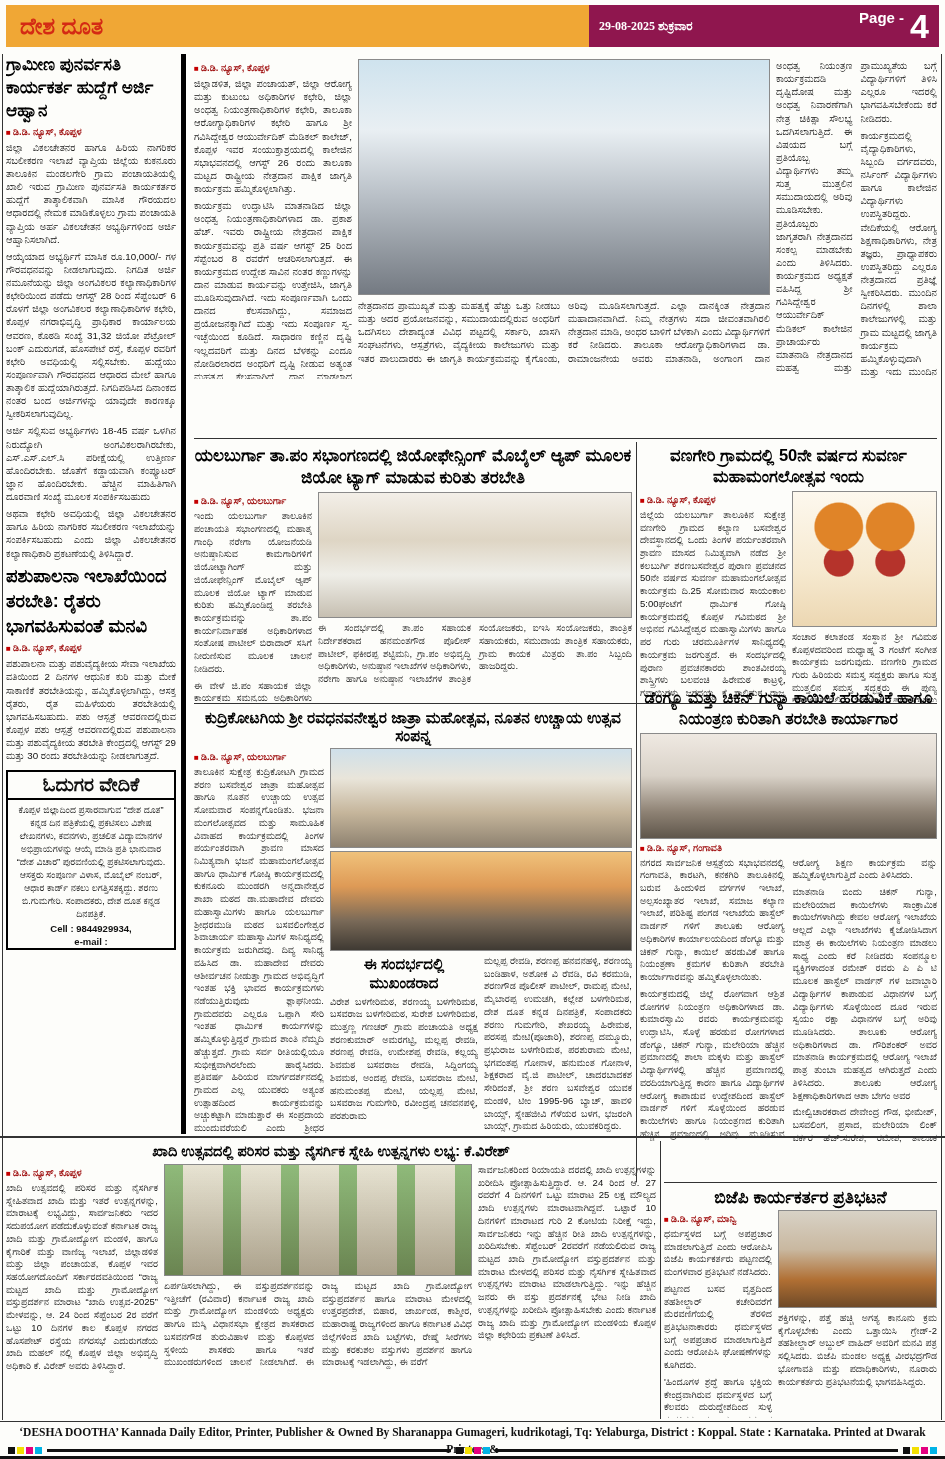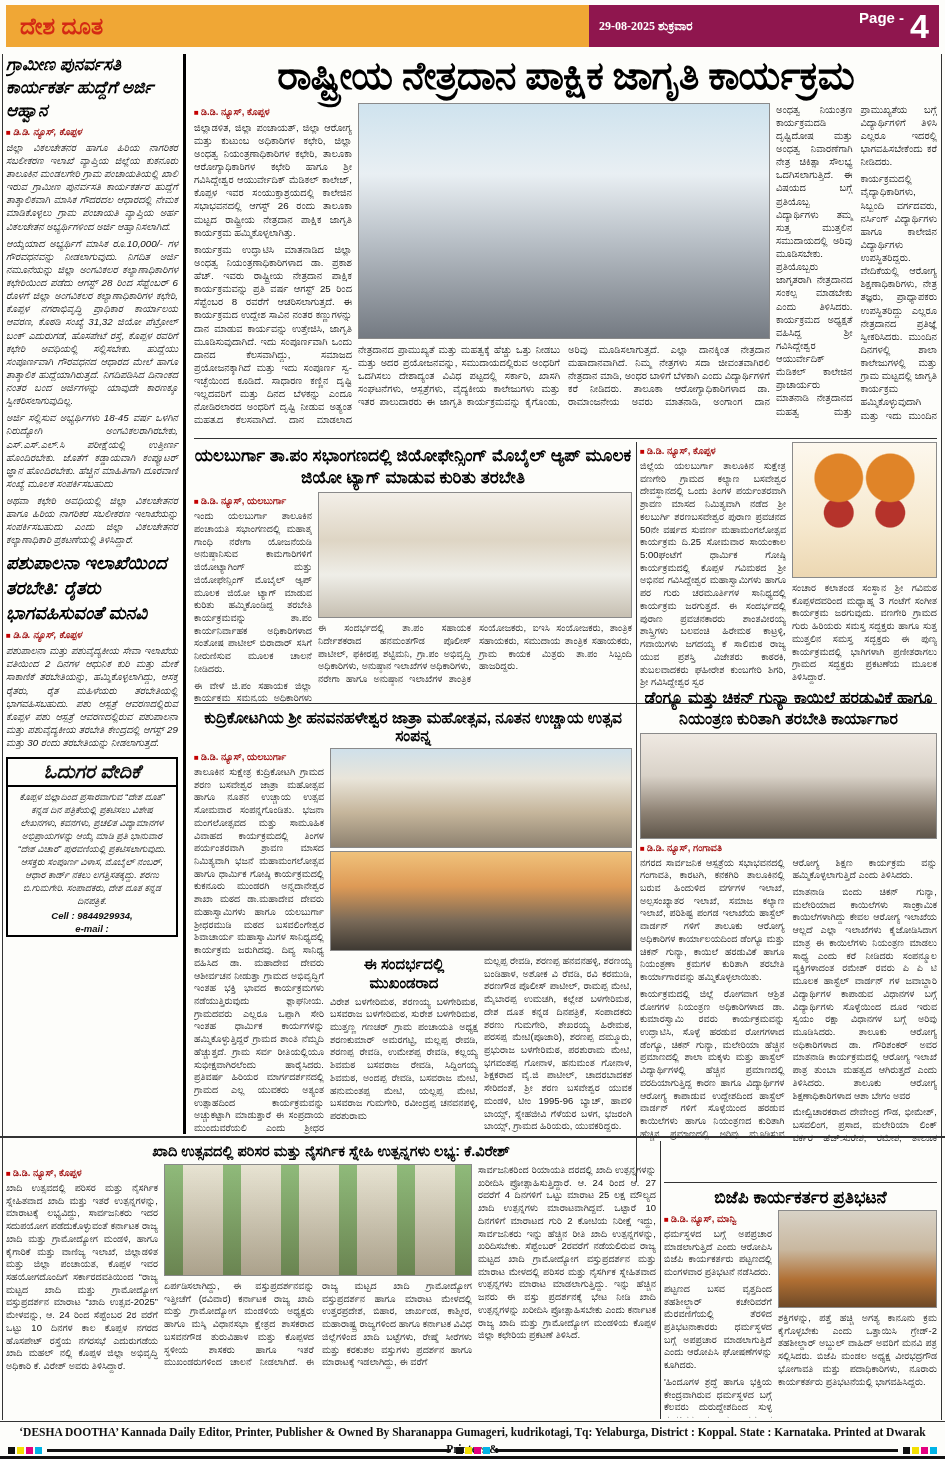--- a/index.html
+++ b/index.html
@@ -31,22 +31,22 @@
      radial-gradient(circle at 32% 52%, #b5332b 0 12%, rgba(0,0,0,0) 13%),
      radial-gradient(circle at 68% 52%, #b5332b 0 12%, rgba(0,0,0,0) 13%),
      linear-gradient(180deg,#fdf8ee 0%,#f6e9cf 60%,#ecd7b2 100%);}
   .ph-fair{background:linear-gradient(180deg,#cfe0ea 0%,#e9e5da 30%,#c5b59b 65%,#8e8270 100%);}
   .ph-dusk{background:linear-gradient(180deg,#f0c27b 0%,#de9a56 35%,#7a6a58 70%,#3f3a33 100%);}
   .ph-dengue{background:linear-gradient(180deg,#efe9e2 0%,#d9d2c8 40%,#8e8274 75%,#5f564b 100%);}
   .ph-khadi{background:repeating-linear-gradient(90deg,#8fba7a 0 18px,#e7e3d2 18px 58px),
             linear-gradient(180deg,rgba(255,255,255,.15),rgba(90,70,40,.4));background-blend-mode:multiply;}
   .ph-bjp{background:linear-gradient(180deg,#d8d2c6 0%,#c9b8a0 40%,#b06f33 72%,#6f4a28 100%);}
   
-  .leftcol{position:absolute;left:6px;top:54px;width:180px;height:1080px;border-right:3px solid #000000;
-           padding-right:5px;box-sizing:border-box;overflow:hidden;font-style:italic;}
+  .leftcol{position:absolute;left:6px;top:54px;width:180px;height:1080px;border-right:5px solid #000000;
+           padding-right:5px;box-sizing:border-box;overflow:hidden;}
   .art-main{position:absolute;left:194px;top:54px;width:743px;height:384px;overflow:hidden;}
   .art-main .big{font-size:39px;text-align:center;line-height:1.12;letter-spacing:-1px;}
   .main-row{display:flex;gap:6px;margin-top:5px;height:320px;}
   .art-geo{position:absolute;left:194px;top:442px;width:438px;height:260px;overflow:hidden;}
   .art-van{position:absolute;left:640px;top:442px;width:297px;height:260px;overflow:hidden;}
   .art-kud{position:absolute;left:194px;top:706px;width:438px;height:428px;overflow:hidden;}
   .art-den{position:absolute;left:640px;top:685px;width:297px;height:476px;overflow:hidden;}
   .art-bjp{position:absolute;left:664px;top:1186px;width:273px;height:232px;overflow:hidden;}
   .art-kha{position:absolute;left:6px;top:1141px;width:650px;height:278px;overflow:hidden;}
   .readerbox{border:2px solid #000;margin-top:8px;height:176px;overflow:hidden;}
@@ -82,40 +82,39 @@
         <span class="lbl">Page -</span>
         <span class="num">4</span>
       </span>
     </div>
   </div>
 
   <div class="leftcol">
     <div>
       <h2 class="hl" style="font-size:17px;line-height:1.35;">ಗ್ರಾಮೀಣ ಪುನರ್ವಸತಿ ಕಾರ್ಯಕರ್ತ ಹುದ್ದೆಗೆ ಅರ್ಜಿ ಆಹ್ವಾನ</h2>
       <div class="byline">ಡಿ.ಡಿ. ನ್ಯೂಸ್, ಕೊಪ್ಪಳ</div>
-      <p class="body-t">ಜಿಲ್ಲಾ ವಿಕಲಚೇತನರ ಹಾಗೂ ಹಿರಿಯ ನಾಗರಿಕರ ಸಬಲೀಕರಣ ಇಲಾಖೆ ವ್ಯಾಪ್ತಿಯ ಜಿಲ್ಲೆಯ ಕುಕನೂರು ತಾಲೂಕಿನ ಮಂಡಲಗೇರಿ ಗ್ರಾಮ ಪಂಚಾಯತಿಯಲ್ಲಿ ಖಾಲಿ ಇರುವ ಗ್ರಾಮೀಣ ಪುನರ್ವಸತಿ ಕಾರ್ಯಕರ್ತರ ಹುದ್ದೆಗೆ ತಾತ್ಕಾಲಿಕವಾಗಿ ಮಾಸಿಕ ಗೌದರದಲ ಆಧಾರದಲ್ಲಿ ನೇಮಕ ಮಾಡಿಕೊಳ್ಳಲು ಗ್ರಾಮ ಪಂಚಾಯತಿ ವ್ಯಾಪ್ತಿಯ ಅರ್ಹ ವಿಕಲಚೇತನ ಅಭ್ಯರ್ಥಿಗಳಿಂದ ಅರ್ಜಿ ಆಹ್ವಾನಿಸಲಾಗಿದೆ.</p>
+      <p class="body-t">ಜಿಲ್ಲಾ ವಿಕಲಚೇತನರ ಹಾಗೂ ಹಿರಿಯ ನಾಗರಿಕರ ಸಬಲೀಕರಣ ಇಲಾಖೆ ವ್ಯಾಪ್ತಿಯ ಜಿಲ್ಲೆಯ ಕುಕನೂರು ತಾಲೂಕಿನ ಮಂಡಲಗೇರಿ ಗ್ರಾಮ ಪಂಚಾಯತಿಯಲ್ಲಿ ಖಾಲಿ ಇರುವ ಗ್ರಾಮೀಣ ಪುನರ್ವಸತಿ ಕಾರ್ಯಕರ್ತರ ಹುದ್ದೆಗೆ ತಾತ್ಕಾಲಿಕವಾಗಿ ಮಾಸಿಕ ಗೌರಯದಲ ಆಧಾರದಲ್ಲಿ ನೇಮಕ ಮಾಡಿಕೊಳ್ಳಲು ಗ್ರಾಮ ಪಂಚಾಯತಿ ವ್ಯಾಪ್ತಿಯ ಅರ್ಹ ವಿಕಲಚೇತನ ಅಭ್ಯರ್ಥಿಗಳಿಂದ ಅರ್ಜಿ ಆಹ್ವಾನಿಸಲಾಗಿದೆ.</p>
       <p class="body-t">ಆಯ್ಕೆಯಾದ ಅಭ್ಯರ್ಥಿಗೆ ಮಾಸಿಕ ರೂ.10,000/- ಗಳ ಗೌರವಧನವನ್ನು ನೀಡಲಾಗುವುದು. ನಿಗದಿತ ಅರ್ಜಿ ನಮೂನೆಯನ್ನು ಜಿಲ್ಲಾ ಅಂಗವಿಕಲರ ಕಲ್ಯಾಣಾಧಿಕಾರಿಗಳ ಕಛೇರಿಯಿಂದ ಪಡೆದು ಆಗಸ್ಟ್ 28 ರಿಂದ ಸೆಪ್ಟೆಂಬರ್ 6 ರೊಳಗೆ ಜಿಲ್ಲಾ ಅಂಗವಿಕಲರ ಕಲ್ಯಾಣಾಧಿಕಾರಿಗಳ ಕಛೇರಿ, ಕೊಪ್ಪಳ ನಗರಾಭಿವೃದ್ಧಿ ಪ್ರಾಧಿಕಾರ ಕಾರ್ಯಾಲಯ ಆವರಣ, ಕೊಠಡಿ ಸಂಖ್ಯೆ 31,32 ಜಿಯೋ ಪೆಟ್ರೋಲ್ ಬಂಕ್ ಎದುರುಗಡೆ, ಹೊಸಪೇಟೆ ರಸ್ತೆ, ಕೊಪ್ಪಳ ರವರಿಗೆ ಕಛೇರಿ ಅವಧಿಯಲ್ಲಿ ಸಲ್ಲಿಸಬೇಕು. ಹುದ್ದೆಯು ಸಂಪೂರ್ಣವಾಗಿ ಗೌರವಧನದ ಆಧಾರದ ಮೇಲೆ ಹಾಗೂ ತಾತ್ಕಾಲಿಕ ಹುದ್ದೆಯಾಗಿರುತ್ತದೆ. ನಿಗದಿಪಡಿಸಿದ ದಿನಾಂಕದ ನಂತರ ಬಂದ ಅರ್ಜಿಗಳನ್ನು ಯಾವುದೇ ಕಾರಣಕ್ಕೂ ಸ್ವೀಕರಿಸಲಾಗುವುದಿಲ್ಲ.</p>
       <p class="body-t">ಅರ್ಜಿ ಸಲ್ಲಿಸುವ ಅಭ್ಯರ್ಥಿಗಳು 18-45 ವರ್ಷ ಒಳಗಿನ ನಿರುದ್ಯೋಗಿ ಅಂಗವಿಕಲರಾಗಿರಬೇಕು, ಎಸ್.ಎಸ್.ಎಲ್.ಸಿ ಪರೀಕ್ಷೆಯಲ್ಲಿ ಉತ್ತೀರ್ಣ ಹೊಂದಿರಬೇಕು. ಜೊತೆಗೆ ಕಡ್ಡಾಯವಾಗಿ ಕಂಪ್ಯೂಟರ್ ಜ್ಞಾನ ಹೊಂದಿರಬೇಕು. ಹೆಚ್ಚಿನ ಮಾಹಿತಿಗಾಗಿ ದೂರವಾಣಿ ಸಂಖ್ಯೆ ಮೂಲಕ ಸಂಪರ್ಕಿಸಬಹುದು</p>
       <p class="body-t">ಅಥವಾ ಕಛೇರಿ ಅವಧಿಯಲ್ಲಿ ಜಿಲ್ಲಾ ವಿಕಲಚೇತನರ ಹಾಗೂ ಹಿರಿಯ ನಾಗರಿಕರ ಸಬಲೀಕರಣ ಇಲಾಖೆಯನ್ನು ಸಂಪರ್ಕಿಸಬಹುದು ಎಂದು ಜಿಲ್ಲಾ ವಿಕಲಚೇತನರ ಕಲ್ಯಾಣಾಧಿಕಾರಿ ಪ್ರಕಟಣೆಯಲ್ಲಿ ತಿಳಿಸಿದ್ದಾರೆ.</p>
     </div>
     <div style="margin-top:4px;">
       <h2 class="hl" style="font-size:18px;line-height:1.4;">ಪಶುಪಾಲನಾ ಇಲಾಖೆಯಿಂದ ತರಬೇತಿ: ರೈತರು ಭಾಗವಹಿಸುವಂತೆ ಮನವಿ</h2>
       <div class="byline">ಡಿ.ಡಿ. ನ್ಯೂಸ್, ಕೊಪ್ಪಳ</div>
       <p class="body-t">ಪಶುಪಾಲನಾ ಮತ್ತು ಪಶುವೈದ್ಯಕೀಯ ಸೇವಾ ಇಲಾಖೆಯ ವತಿಯಿಂದ 2 ದಿನಗಳ ಆಧುನಿಕ ಕುರಿ ಮತ್ತು ಮೇಕೆ ಸಾಕಾಣಿಕೆ ತರಬೇತಿಯನ್ನು, ಹಮ್ಮಿಕೊಳ್ಳಲಾಗಿದ್ದು, ಆಸಕ್ತ ರೈತರು, ರೈತ ಮಹಿಳೆಯರು ತರಬೇತಿಯಲ್ಲಿ ಭಾಗವಹಿಸಬಹುದು. ಪಶು ಆಸ್ಪತ್ರೆ ಆವರಣದಲ್ಲಿರುವ ಕೊಪ್ಪಳ ಪಶು ಆಸ್ಪತ್ರೆ ಆವರಣದಲ್ಲಿರುವ ಪಶುಪಾಲನಾ ಮತ್ತು ಪಶುವೈದ್ಯಕೀಯ ತರಬೇತಿ ಕೇಂದ್ರದಲ್ಲಿ ಆಗಸ್ಟ್ 29 ಮತ್ತು 30 ರಂದು ತರಬೇತಿಯನ್ನು ನೀಡಲಾಗುತ್ತದೆ.</p>
     </div>
     <div class="readerbox">
       <h3 class="rb-title">ಓದುಗರ ವೇದಿಕೆ</h3>
       <p class="rb-body">ಕೊಪ್ಪಳ ಜಿಲ್ಲಾದಿಂದ ಪ್ರಸಾರವಾಗುವ “ದೇಶ ದೂತ” ಕನ್ನಡ ದಿನ ಪತ್ರಿಕೆಯಲ್ಲಿ ಪ್ರಕಟಿಸಲು ವಿಶೇಷ ಲೇಖನಗಳು, ಕವನಗಳು, ಪ್ರಚಲಿತ ವಿದ್ಯಾಮಾನಗಳ ಅಭಿಪ್ರಾಯಗಳನ್ನು ಆಯ್ಕೆ ಮಾಡಿ ಪ್ರತಿ ಭಾನುವಾರ “ದೇಶ ವಿಚಾರ” ಪುರವಣಿಯಲ್ಲಿ ಪ್ರಕಟಿಸಲಾಗುವುದು. ಆಸಕ್ತರು ಸಂಪೂರ್ಣ ವಿಳಾಸ, ಮೊಬೈಲ್ ನಂಬರ್, ಆಧಾರ ಕಾರ್ಡ್ ನಕಲು ಲಗತ್ತಿಸತಕ್ಕದ್ದು. ಶರಣು ಬಿ.ಗುಮಗೇರಿ. ಸಂಪಾದಕರು, ದೇಶ ದೂತ ಕನ್ನಡ ದಿನಪತ್ರಿಕೆ.</p>
       <p class="rb-contact">Cell : 9844929934,</p>
       <p class="rb-contact">e-mail : deshadootha1993@gmail.com</p>
     </div>
   </div>
 
   <div class="art-main">
-    <h1 class="hl big">ರಾಷ್ಟ್ರೀಯ ನೇತ್ರದಾನ ಪಾಕ್ಷಿಕ ಜಾಗೃತಿ ಕಾರ್ಯಕ್ರಮ</h1>
     <div class="main-row">
       <div style="width:158px;overflow:hidden;">
         <div class="byline">ಡಿ.ಡಿ. ನ್ಯೂಸ್, ಕೊಪ್ಪಳ</div>
         <p class="body-t">ಜಿಲ್ಲಾಡಳಿತ, ಜಿಲ್ಲಾ ಪಂಚಾಯತ್, ಜಿಲ್ಲಾ ಆರೋಗ್ಯ ಮತ್ತು ಕುಟುಂಬ ಅಧಿಕಾರಿಗಳ ಕಛೇರಿ, ಜಿಲ್ಲಾ ಅಂಧತ್ವ ನಿಯಂತ್ರಣಾಧಿಕಾರಿಗಳ ಕಛೇರಿ, ತಾಲೂಕಾ ಆರೋಗ್ಯಾಧಿಕಾರಿಗಳ ಕಛೇರಿ ಹಾಗೂ ಶ್ರೀ ಗವಿಸಿದ್ದೇಶ್ವರ ಆಯುರ್ವೇದಿಕ್ ಮೆಡಿಕಲ್ ಕಾಲೇಜ್, ಕೊಪ್ಪಳ ಇವರ ಸಂಯುಕ್ತಾಶ್ರಯದಲ್ಲಿ ಕಾಲೇಜಿನ ಸಭಾಭವನದಲ್ಲಿ ಆಗಸ್ಟ್ 26 ರಂದು ತಾಲೂಕಾ ಮಟ್ಟದ ರಾಷ್ಟ್ರೀಯ ನೇತ್ರದಾನ ಪಾಕ್ಷಿಕ ಜಾಗೃತಿ ಕಾರ್ಯಕ್ರಮ ಹಮ್ಮಿಕೊಳ್ಳಲಾಗಿತ್ತು.</p>
         <p class="body-t">ಕಾರ್ಯಕ್ರಮ ಉದ್ಘಾಟಿಸಿ ಮಾತನಾಡಿದ ಜಿಲ್ಲಾ ಅಂಧತ್ವ ನಿಯಂತ್ರಣಾಧಿಕಾರಿಗಳಾದ ಡಾ. ಪ್ರಕಾಶ ಹೆಚ್. ಇವರು ರಾಷ್ಟ್ರೀಯ ನೇತ್ರದಾನ ಪಾಕ್ಷಿಕ ಕಾರ್ಯಕ್ರಮವನ್ನು ಪ್ರತಿ ವರ್ಷ ಆಗಸ್ಟ್ 25 ರಿಂದ ಸೆಪ್ಟೆಂಬರ 8 ರವರೆಗೆ ಆಚರಿಸಲಾಗುತ್ತದೆ. ಈ ಕಾರ್ಯಕ್ರಮದ ಉದ್ದೇಶ ಸಾವಿನ ನಂತರ ಕಣ್ಣುಗಳನ್ನು ದಾನ ಮಾಡುವ ಕಾರ್ಯವನ್ನು ಉತ್ತೇಜಿಸಿ, ಜಾಗೃತಿ ಮೂಡಿಸುವುದಾಗಿದೆ. ಇದು ಸಂಪೂರ್ಣವಾಗಿ ಒಂದು ದಾನದ ಕೆಲಸವಾಗಿದ್ದು, ಸಮಾಜದ ಪ್ರಯೋಜನಕ್ಕಾಗಿದೆ ಮತ್ತು ಇದು ಸಂಪೂರ್ಣ ಸ್ವ-ಇಚ್ಛೆಯಿಂದ ಕೂಡಿದೆ. ಸಾಧಾರಣ ಕಣ್ಣಿನ ದೃಷ್ಟಿ ಇಲ್ಲದವರಿಗೆ ಮತ್ತು ದಿನದ ಬೆಳಕನ್ನು ಎಂದೂ ನೋಡಿರಲಾರದ ಅಂಧರಿಗೆ ದೃಷ್ಟಿ ನೀಡುವ ಅತ್ಯಂತ ಮಹತ್ವದ ಕೆಲಸವಾಗಿದೆ. ದಾನ ಮಾಡಲಾದ ಪ್ರತಿಯೊಂದು ಜೋಡಿ ಕಣ್ಣುಗಳಿಂದ ಇಬ್ಬರು ಅಂಧ ವ್ಯಕ್ತಿಗಳು ದೃಷ್ಟಿಯನ್ನು ಮತ್ತು ಅವರ ಜೀವನದಲ್ಲಿ ಬೆಳಕನ್ನು ಪಡೆಯುತ್ತಾರೆ. ಈ ಕಾರ್ಯ ನಿಜಕ್ಕೂ ಮಹತ್ತರವಾದದ್ದು.</p>
       </div>
       <div style="width:412px;overflow:hidden;">
         <div class="photo ph-eye" style="width:412px;height:236px;"></div>
         <div class="twocol" style="margin-top:4px;height:78px;overflow:hidden;">
           <p class="body-t">ನೇತ್ರದಾನದ ಪ್ರಾಮುಖ್ಯತೆ ಮತ್ತು ಮಹತ್ವಕ್ಕೆ ಹೆಚ್ಚು ಒತ್ತು ನೀಡಬು ಮತ್ತು ಅದರ ಪ್ರಯೋಜನವನ್ನು, ಸಮುದಾಯದಲ್ಲಿರುವ ಅಂಧರಿಗೆ ಒದಗಿಸಲು ದೇಶಾದ್ಯಂತ ವಿವಿಧ ಪಟ್ಟದಲ್ಲಿ ಸರ್ಕಾರಿ, ಖಾಸಗಿ ಸಂಘಟನೆಗಳು, ಆಸ್ಪತ್ರೆಗಳು, ವೈದ್ಯಕೀಯ ಕಾಲೇಜುಗಳು ಮತ್ತು ಇತರ ಪಾಲುದಾರರು ಈ ಜಾಗೃತಿ ಕಾರ್ಯಕ್ರಮವನ್ನು ಕೈಗೊಂಡು, ಅರಿವು ಮೂಡಿಸಲಾಗುತ್ತದೆ. ಎಲ್ಲಾ ದಾನಕ್ಕಿಂತ ನೇತ್ರದಾನ ಮಹಾದಾನವಾಗಿದೆ. ನಿಮ್ಮ ನೇತ್ರಗಳು ಸದಾ ಜೀವಂತವಾಗಿರಲಿ ನೇತ್ರದಾನ ಮಾಡಿ, ಅಂಧರ ಬಾಳಿಗೆ ಬೆಳಕಾಗಿ ಎಂದು ವಿದ್ಯಾರ್ಥಿಗಳಿಗೆ ಕರೆ ನೀಡಿದರು. ತಾಲೂಕಾ ಆರೋಗ್ಯಾಧಿಕಾರಿಗಳಾದ ಡಾ. ರಾಮಾಂಜನೇಯ ಅವರು ಮಾತನಾಡಿ, ಅಂಗಾಂಗ ದಾನ ಮಹಾದಾನ. ಮೆದುಳು ನಿಷ್ಕ್ರಿಯಗೊಂಡ ಒಬ್ಬ ಮನುಷ್ಯನ ಅಂಗಾಂಗಗಳು 8 ಜನರ ಜೀವನಕ್ಕೆ ಬೆಳಕಾಗುತ್ತವೆ. ರಾಷ್ಟ್ರೀಯ</p>
@@ -139,34 +138,35 @@
       <div style="width:314px;overflow:hidden;">
         <div class="photo ph-geo" style="width:314px;height:126px;"></div>
         <div class="twocol" style="margin-top:4px;height:76px;overflow:hidden;">
           <p class="body-t" style="font-size:9.5px;">ಈ ಸಂದರ್ಭದಲ್ಲಿ ತಾ.ಪಂ ಸಹಾಯಕ ನಿರ್ದೇಶಕರಾದ ಹನಮಂತಗೌಡ ಪೊಲೀಸ್ ಪಾಟೀಲ್, ಫಕೀರಪ್ಪ ಶಟ್ಟಿಮನಿ, ಗ್ರಾ.ಪಂ ಅಭಿವೃದ್ಧಿ ಅಧಿಕಾರಿಗಳು, ಅನುಷ್ಠಾನ ಇಲಾಖೆಗಳ ಅಧಿಕಾರಿಗಳು, ನರೇಗಾ ಹಾಗೂ ಅನುಷ್ಠಾನ ಇಲಾಖೆಗಳ ತಾಂತ್ರಿಕ ಸಂಯೋಜಕರು, ಐಇಸಿ ಸಂಯೋಜಕರು, ತಾಂತ್ರಿಕ ಸಹಾಯಕರು, ಸಮುದಾಯ ತಾಂತ್ರಿಕ ಸಹಾಯಕರು, ಗ್ರಾಮ ಕಾಯಕ ಮಿತ್ರರು ತಾ.ಪಂ ಸಿಬ್ಬಂದಿ ಹಾಜರಿದ್ದರು.</p>
         </div>
       </div>
     </div>
   </div>
 
   <div class="art-van">
+    <h2 class="hl" style="font-size:16.5px;text-align:center;line-height:1.3;margin:3px 0;">ವಣಗೇರಿ ಗ್ರಾಮದಲ್ಲಿ 50ನೇ ವರ್ಷದ ಸುವರ್ಣ ಮಹಾಮಂಗಲೋತ್ಸವ ಇಂದು</h2>
     <div style="display:flex;gap:6px;">
       <div style="width:146px;overflow:hidden;">
         <div class="byline">ಡಿ.ಡಿ. ನ್ಯೂಸ್, ಕೊಪ್ಪಳ</div>
         <p class="body-t" style="font-size:9.5px;">ಜಿಲ್ಲೆಯ ಯಲಬುರ್ಗಾ ತಾಲೂಕಿನ ಸುಕ್ಷೇತ್ರ ವಣಗೇರಿ ಗ್ರಾಮದ ಕಲ್ಯಾಣ ಬಸವೇಶ್ವರ ದೇವಸ್ಥಾನದಲ್ಲಿ ಒಂದು ತಿಂಗಳ ಪರ್ಯಂತರವಾಗಿ ಶ್ರಾವಣ ಮಾಸದ ನಿಮಿತ್ಯವಾಗಿ ನಡೆದ ಶ್ರೀ ಕಲಬುರ್ಗಿ ಶರಣಬಸವೇಶ್ವರ ಪುರಾಣ ಪ್ರವಚನದ 50ನೇ ವರ್ಷದ ಸುವರ್ಣ ಮಹಾಮಂಗಲೋತ್ಸವ ಕಾರ್ಯಕ್ರಮ ದಿ.25 ಸೋಮವಾರ ಸಾಯಂಕಾಲ 5:00ಘಂಟೆಗೆ ಧಾರ್ಮಿಕ ಗೋಷ್ಠಿ ಕಾರ್ಯಕ್ರಮದಲ್ಲಿ ಕೊಪ್ಪಳ ಗವಿಮಠದ ಶ್ರೀ ಅಭಿನವ ಗವಿಸಿದ್ದೇಶ್ವರ ಮಹಾಸ್ವಾಮಿಗಳು ಹಾಗೂ ಪರ ಗುರು ಚರಮೂರ್ತಿಗಳ ಸಾನಿಧ್ಯದಲ್ಲಿ ಕಾರ್ಯಕ್ರಮ ಜರಗುತ್ತದೆ. ಈ ಸಂದರ್ಭದಲ್ಲಿ ಪುರಾಣ ಪ್ರವಚನಕಾರರು ಶಾಂತವೀರಯ್ಯ ಶಾಸ್ತ್ರಿಗಳು ಬಲವಂಚಿ ಹಿರೇಮಠ ಕಾಟ್ರಳ್ಳಿ, ಗವಾಯಿಗಳು ಜಗದಯ್ಯ ಕೆ ಸಾಲಿಮಠ ರಾಜ್ಯ ಯುವ ಪ್ರಶಸ್ತಿ ವಿಜೇತರು ಕಾಠರಕಿ, ತುಬಲವಾದಕರು ಘಹೀರೇಶ ಕುಂಬಗೇರಿ ಶಿಗರಿ, ಶ್ರೀ ಗವಿಸಿದ್ದೇಶ್ವರ ಸ್ವರ</p>
       </div>
       <div style="flex:1;overflow:hidden;">
         <div class="photo ph-deity" style="width:100%;height:136px;"></div>
         <p class="body-t" style="font-size:9.5px;margin-top:4px;">ಸಂಚಾರ ಕಲಾತಂಡ ಸಂಸ್ಥಾನ ಶ್ರೀ ಗವಿಮಠ ಕೊಪ್ಪಳದವರಿಂದ ಮಧ್ಯಾಹ್ನ 3 ಗಂಟೆಗೆ ಸಂಗೀತ ಕಾರ್ಯಕ್ರಮ ಜರಗುವುದು. ವಣಗೇರಿ ಗ್ರಾಮದ ಗುರು ಹಿರಿಯರು ಸಮಸ್ತ ಸದ್ಭಕ್ತರು ಹಾಗೂ ಸುತ್ತ ಮುತ್ತಲಿನ ಸಮಸ್ತ ಸದ್ಭಕ್ತರು ಈ ಪುಣ್ಯ ಕಾರ್ಯಕ್ರಮದಲ್ಲಿ ಭಾಗಿಗಳಾಗಿ ಪ್ರಣೀತರಾಗಲು ಗ್ರಾಮದ ಸದ್ಭಕ್ತರು ಪ್ರಕಟಣೆಯ ಮೂಲಕ ತಿಳಿಸಿದ್ದಾರೆ.</p>
       </div>
     </div>
   </div>
 
   <div class="art-kud">
-    <h2 class="hl" style="font-size:15.5px;text-align:center;margin:3px 0;">ಕುದ್ರಿಕೋಟಗಿಯ ಶ್ರೀ ಹನವನಹಳೇಶ್ವರ ಜಾತ್ರಾ ಮಹೋತ್ಸವ, ನೂತನ ಉಚ್ಚಾಯ ಉತ್ಸವ ಸಂಪನ್ನ</h2>
+    <h2 class="hl" style="font-size:15.5px;text-align:center;margin:3px 0;">ಕುದ್ರಿಕೋಟಗಿಯ ಶ್ರೀ ರವಧನವನೇಶ್ವರ ಜಾತ್ರಾ ಮಹೋತ್ಸವ, ನೂತನ ಉಚ್ಚಾಯ ಉತ್ಸವ ಸಂಪನ್ನ</h2>
     <div style="display:flex;gap:6px;">
       <div style="width:130px;overflow:hidden;">
         <div class="byline">ಡಿ.ಡಿ. ನ್ಯೂಸ್, ಯಲಬುರ್ಗಾ</div>
         <p class="body-t" style="font-size:9.5px;">ತಾಲೂಕಿನ ಸುಕ್ಷೇತ್ರ ಕುದ್ರಿಕೋಟಗಿ ಗ್ರಾಮದ ಶರಣ ಬಸವೇಶ್ವರ ಜಾತ್ರಾ ಮಹೋತ್ಸವ ಹಾಗೂ ನೂತನ ಉಚ್ಚಾಯ ಉತ್ಸವ ಸೋಮವಾರ ಸಂಪನ್ನಗೊಂಡಿತು. ಭಜನಾ ಮಂಗಲೋತ್ಸವದ ಮತ್ತು ಸಾಮೂಹಿಕ ವಿವಾಹದ ಕಾರ್ಯಕ್ರಮದಲ್ಲಿ ತಿಂಗಳ ಪರ್ಯಂತರವಾಗಿ ಶ್ರಾವಣ ಮಾಸದ ನಿಮಿತ್ಯವಾಗಿ ಭಜನೆ ಮಹಾಮಂಗಲೋತ್ಸವ ಹಾಗೂ ಧಾರ್ಮಿಕ ಗೋಷ್ಠಿ ಕಾರ್ಯಕ್ರಮದಲ್ಲಿ ಕುಕನೂರು ಮುಂಡರಗಿ ಅನ್ನದಾನೇಶ್ವರ ಶಾಖಾ ಮಠದ ಡಾ.ಮಹಾದೇವ ದೇವರು ಮಹಾಸ್ವಾಮಿಗಳು ಹಾಗೂ ಯಲಬುರ್ಗಾ ಶ್ರೀಧರಮುಡಿ ಮಠದ ಬಸವಲಿಂಗೇಶ್ವರ ಶಿವಾಚಾರ್ಯ ಮಹಾಸ್ವಾಮಿಗಳ ಸಾನಿಧ್ಯದಲ್ಲಿ ಕಾರ್ಯಕ್ರಮ ಜರುಗಿದವು. ದಿವ್ಯ ಸಾನಿಧ್ಯ ವಹಿಸಿದ ಡಾ. ಮಹಾದೇವ ದೇವರು ಆಶೀರ್ವಚನ ನೀಡುತ್ತಾ ಗ್ರಾಮದ ಅಭಿವೃದ್ಧಿಗೆ ಇಂತಹ ಭಕ್ತಿ ಭಾವದ ಕಾರ್ಯಕ್ರಮಗಳು ನಡೆಯುತ್ತಿರುವುದು ಶ್ಲಾಘನೀಯ. ಗ್ರಾಮದವರು ಎಲ್ಲರೂ ಒಪ್ಪಾಗಿ ಸೇರಿ ಇಂತಹ ಧಾರ್ಮಿಕ ಕಾರ್ಯಗಳನ್ನು ಹಮ್ಮಿಕೊಳ್ಳುತ್ತಿದ್ದರೆ ಗ್ರಾಮದ ಶಾಂತಿ ನೆಮ್ಮದಿ ಹೆಚ್ಚುತ್ತದೆ. ಗ್ರಾಮ ಸರ್ವ ರೀತಿಯಲ್ಲಿಯೂ ಸುಭೀಕ್ಷವಾಗಿರಲೆಂದು ಹಾರೈಸಿದರು. ಪ್ರತಿವರ್ಷ ಹಿರಿಯರ ಮಾರ್ಗದರ್ಶನದಲ್ಲಿ ಗ್ರಾಮದ ಎಲ್ಲ ಯುವಕರು ಅತ್ಯಂತ ಉತ್ಸಾಹದಿಂದ ಕಾರ್ಯಕ್ರಮವನ್ನು ಅಚ್ಚುಕಟ್ಟಾಗಿ ಮಾಡುತ್ತಾರೆ ಈ ಸಂಪ್ರದಾಯ ಮುಂದುವರೆಯಲಿ ಎಂದು ಶ್ರೀಧರ ಮುರಡಿಮಠದ ಮಹಾಸ್ವಾಮಿಗಳು ಕರೆ ನೀಡಿದರು. ಕುದ್ರಿಕೋಟಗಿ ಗ್ರಾಮದ ಗುರು ಹಿರಿಯರು ಸಮಸ್ತ ಸದ್ಭಕ್ತರು ಹಾಗೂ ಸುತ್ತ ಮುತ್ತಲಿನ ಸಮಸ್ತ ಸದ್ಭಕ್ತರು ಈ ಕಾರ್ಯಕ್ರಮದಲ್ಲಿ ಭಾಗಿಗಳಾಗಿ ಪುನೀತರಾದರು. ಕಾರ್ಯಕ್ರಮದಲ್ಲಿ ನೂತನ ಉಚ್ಚಾಯಕ್ಕೆ ಹಣಕಾಸು ನೆರವು ನೀಡಿದ ದಾನಿಗಳಿಗೆ ಹಾಗೂ ಜಾತ್ರಾ ಮಹೋತ್ಸವಕ್ಕೆ ದಾನ ನೀಡಿದ ದಾನಿಗಳನ್ನು, ಗ್ರಾಮಸ್ಥರ ಪರವಾಗಿ ಸನ್ಮಾನಿಸಲಾಯಿತು. ಇದೇ ವೇಳೆ ದಿವ್ಯ ಸಾನಿಧ್ಯ ವಹಿಸಿದ ಪೂಜ್ಯರು ಮಹಾದಾನಿಗಳನ್ನು ಆಶೀರ್ವದಿಸಿದರು.</p>
       </div>
       <div style="flex:1;overflow:hidden;">
         <div class="photo ph-fair" style="width:100%;height:100px;"></div>
         <div class="photo ph-dusk" style="width:100%;height:100px;margin-top:3px;"></div>
         <div style="display:flex;gap:6px;margin-top:4px;height:180px;overflow:hidden;">
           <div style="width:148px;">

